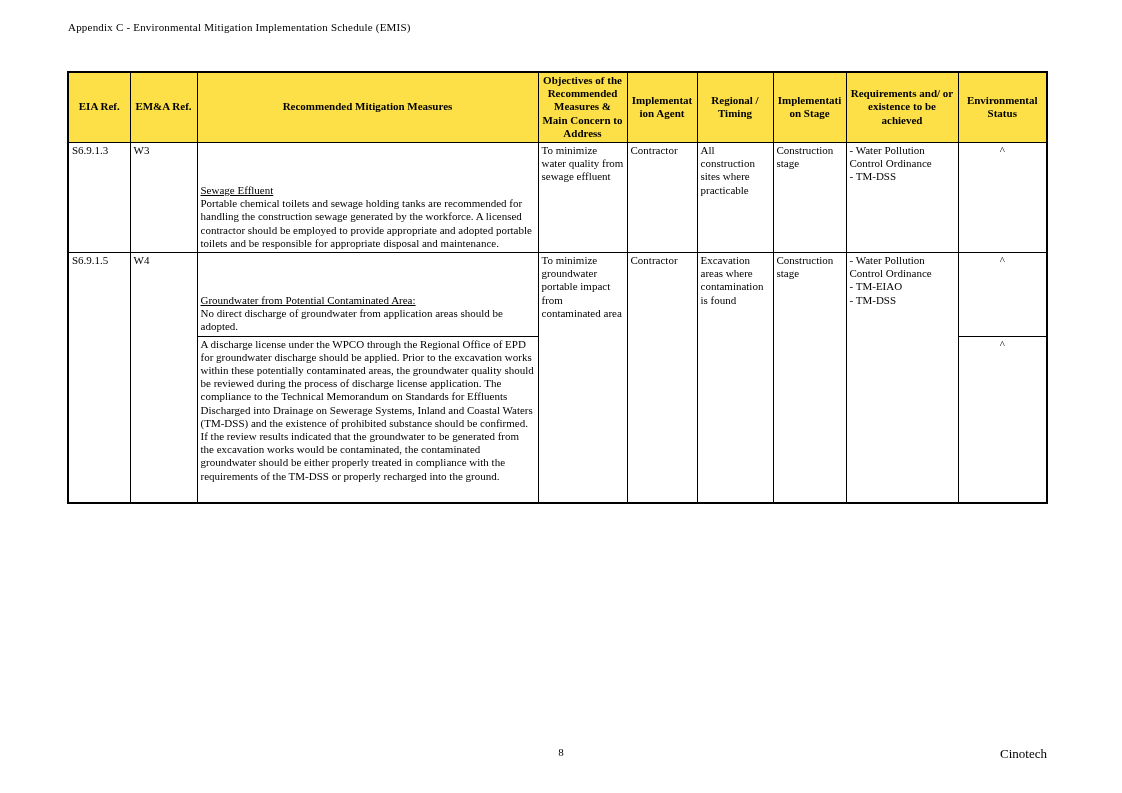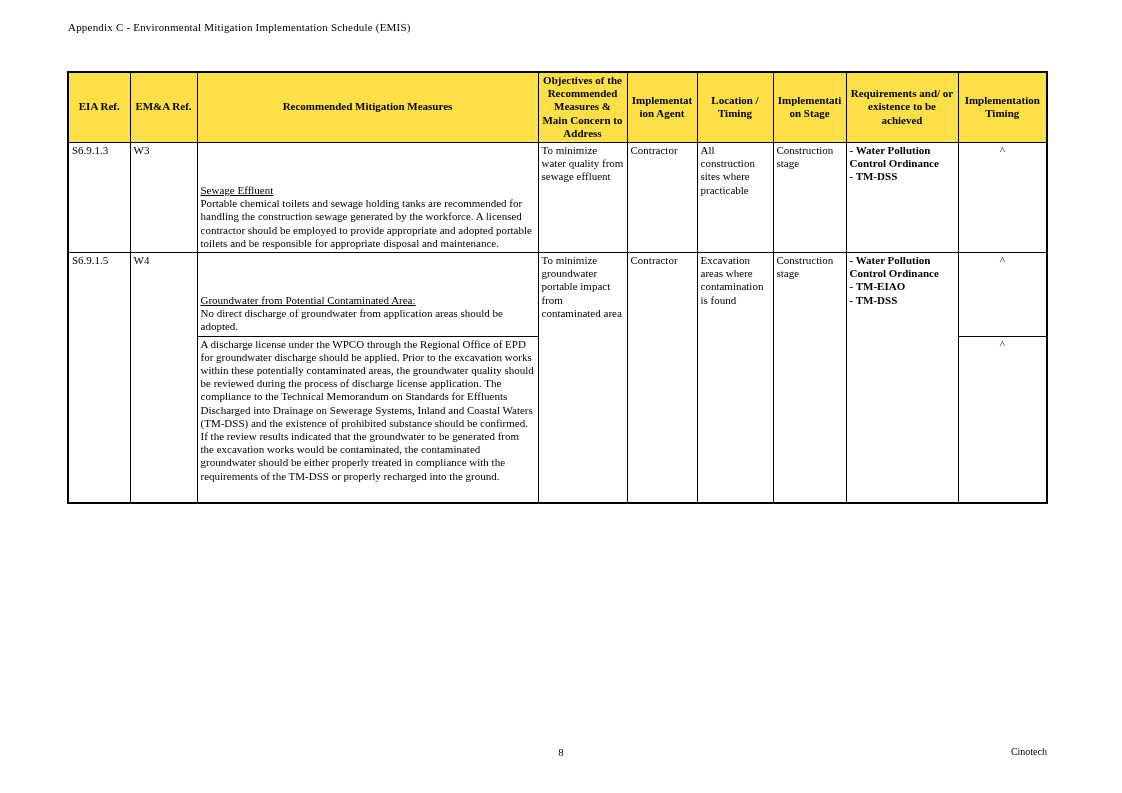--- a/index.html
+++ b/index.html
@@ -48,35 +48,35 @@
   table.emis td {
     vertical-align: top;
     text-align: left;
   }
   tr.header-row { height: 66px; }
   tr.row-1      { height: 85px; }
   tr.row-2a     { height: 51px; }
   tr.row-2b     { height: 167px; }
   td.center { text-align: center; }
   .measure-title { text-decoration: underline; margin-top: 40px; }
-  .pre { white-space: pre-line; font-weight: bold; }
+  .pre { white-space: pre-line; }
   .status-mark { display: block; text-align: center; font-size: 11px; }
   .page-number {
     position: absolute;
     top: 746px;
     left: 0;
     width: 100%;
     text-align: center;
     font-size: 11px;
   }
   .footer-right {
     position: absolute;
     top: 746px;
     right: 75px;
-    font-size: 10px;
+    font-size: 13px;
   }
 </style>
 </head>
 <body>
 
 <div class="appendix-title">Appendix C - Environmental Mitigation Implementation Schedule (EMIS)</div>
 
 <table class="emis">
   <colgroup>
     <col style="width:62px">
@@ -89,24 +89,24 @@
     <col style="width:112px">
     <col style="width:89px">
   </colgroup>
   <thead>
     <tr class="header-row">
       <th>EIA Ref.</th>
       <th>EM&amp;A Ref.</th>
       <th>Recommended Mitigation Measures</th>
       <th>Objectives of the Recommended Measures &amp; Main Concern to Address</th>
       <th>Implementation Agent</th>
-      <th>Location / Timing</th>
+      <th>Regional / Timing</th>
       <th>Implementation Stage</th>
       <th>Requirements and/ or existence to be achieved</th>
-      <th>Implementation Timing</th>
+      <th>Environmental Status</th>
     </tr>
   </thead>
   <tbody>
     <tr class="row-1">
       <td class="center">S6.9.1.3</td>
       <td class="center">W3</td>
       <td>
         <div class="measure-title">Sewage Effluent</div>
         <div>Portable chemical toilets and sewage holding tanks are recommended for handling the construction sewage generated by the workforce.  A licensed contractor should be employed to provide appropriate and adopted portable toilets and be responsible for appropriate disposal and maintenance.</div>
       </td>

